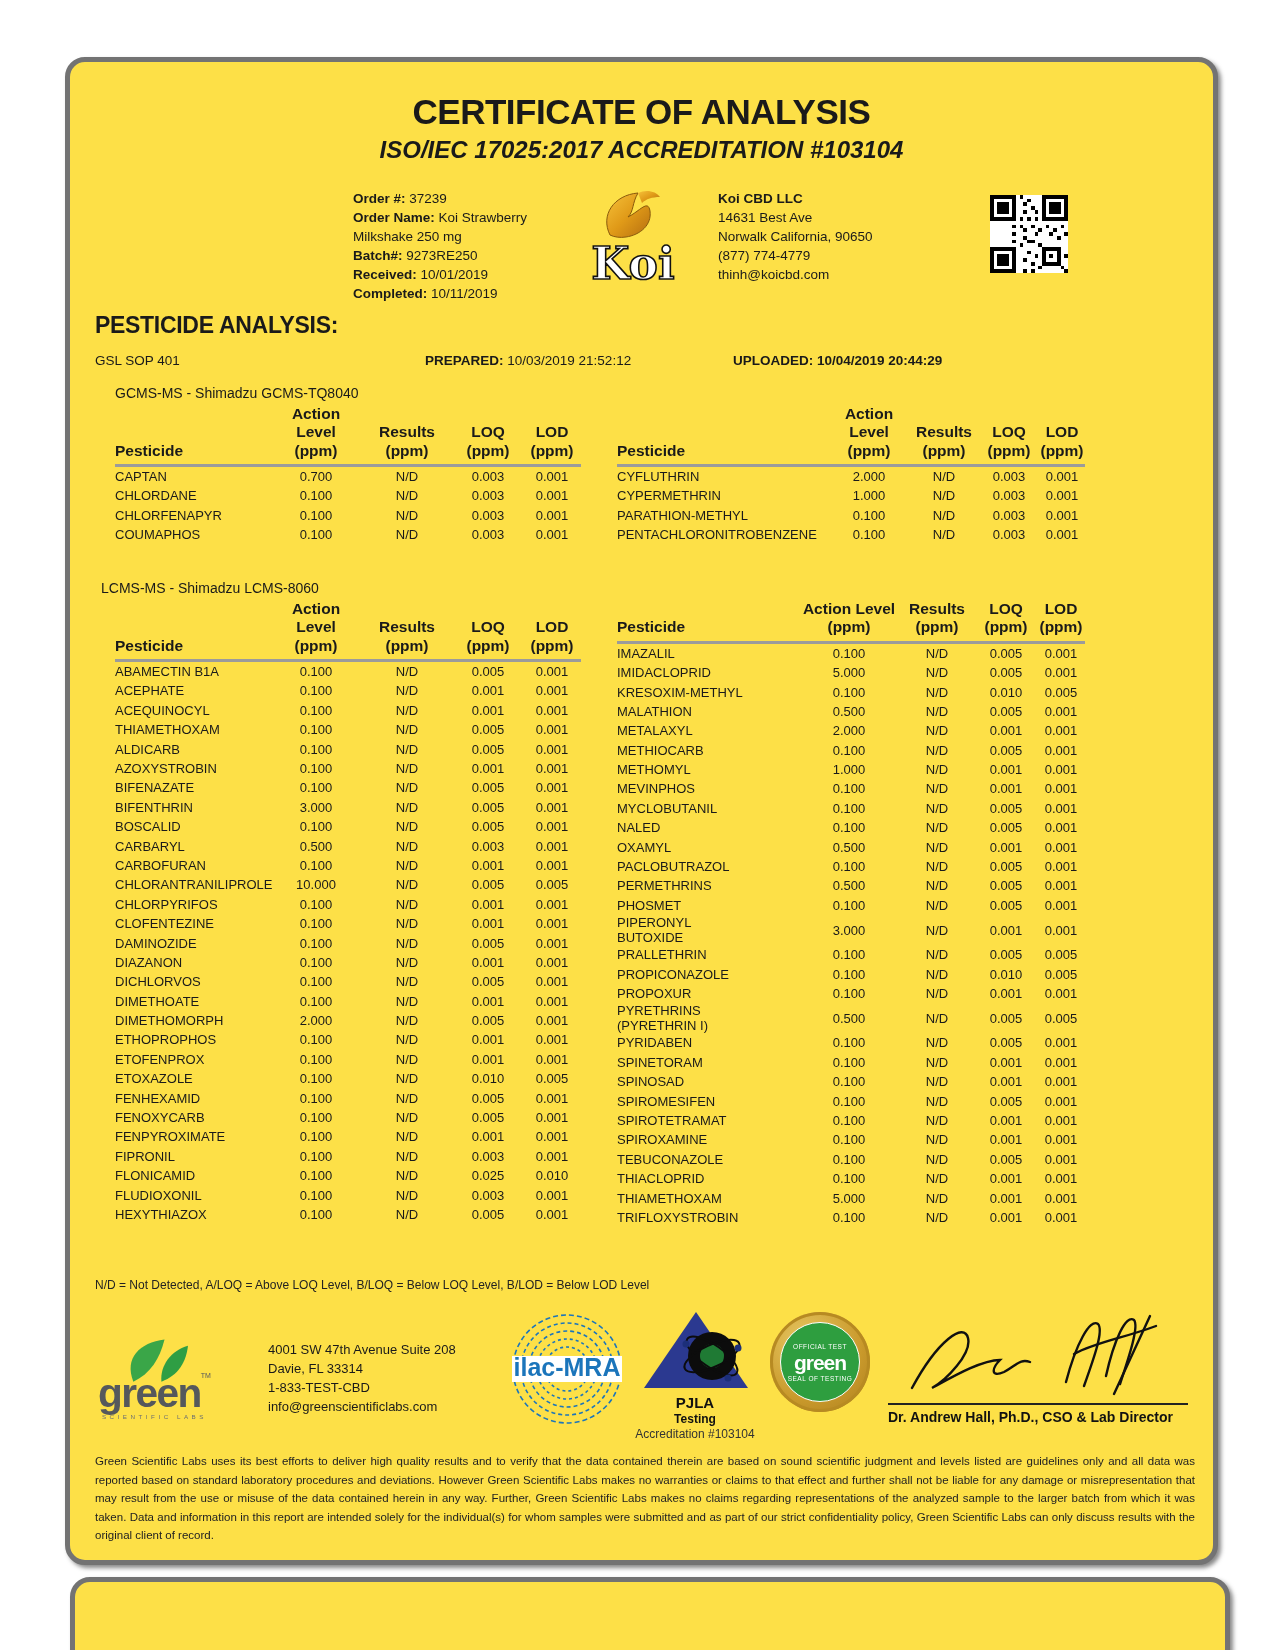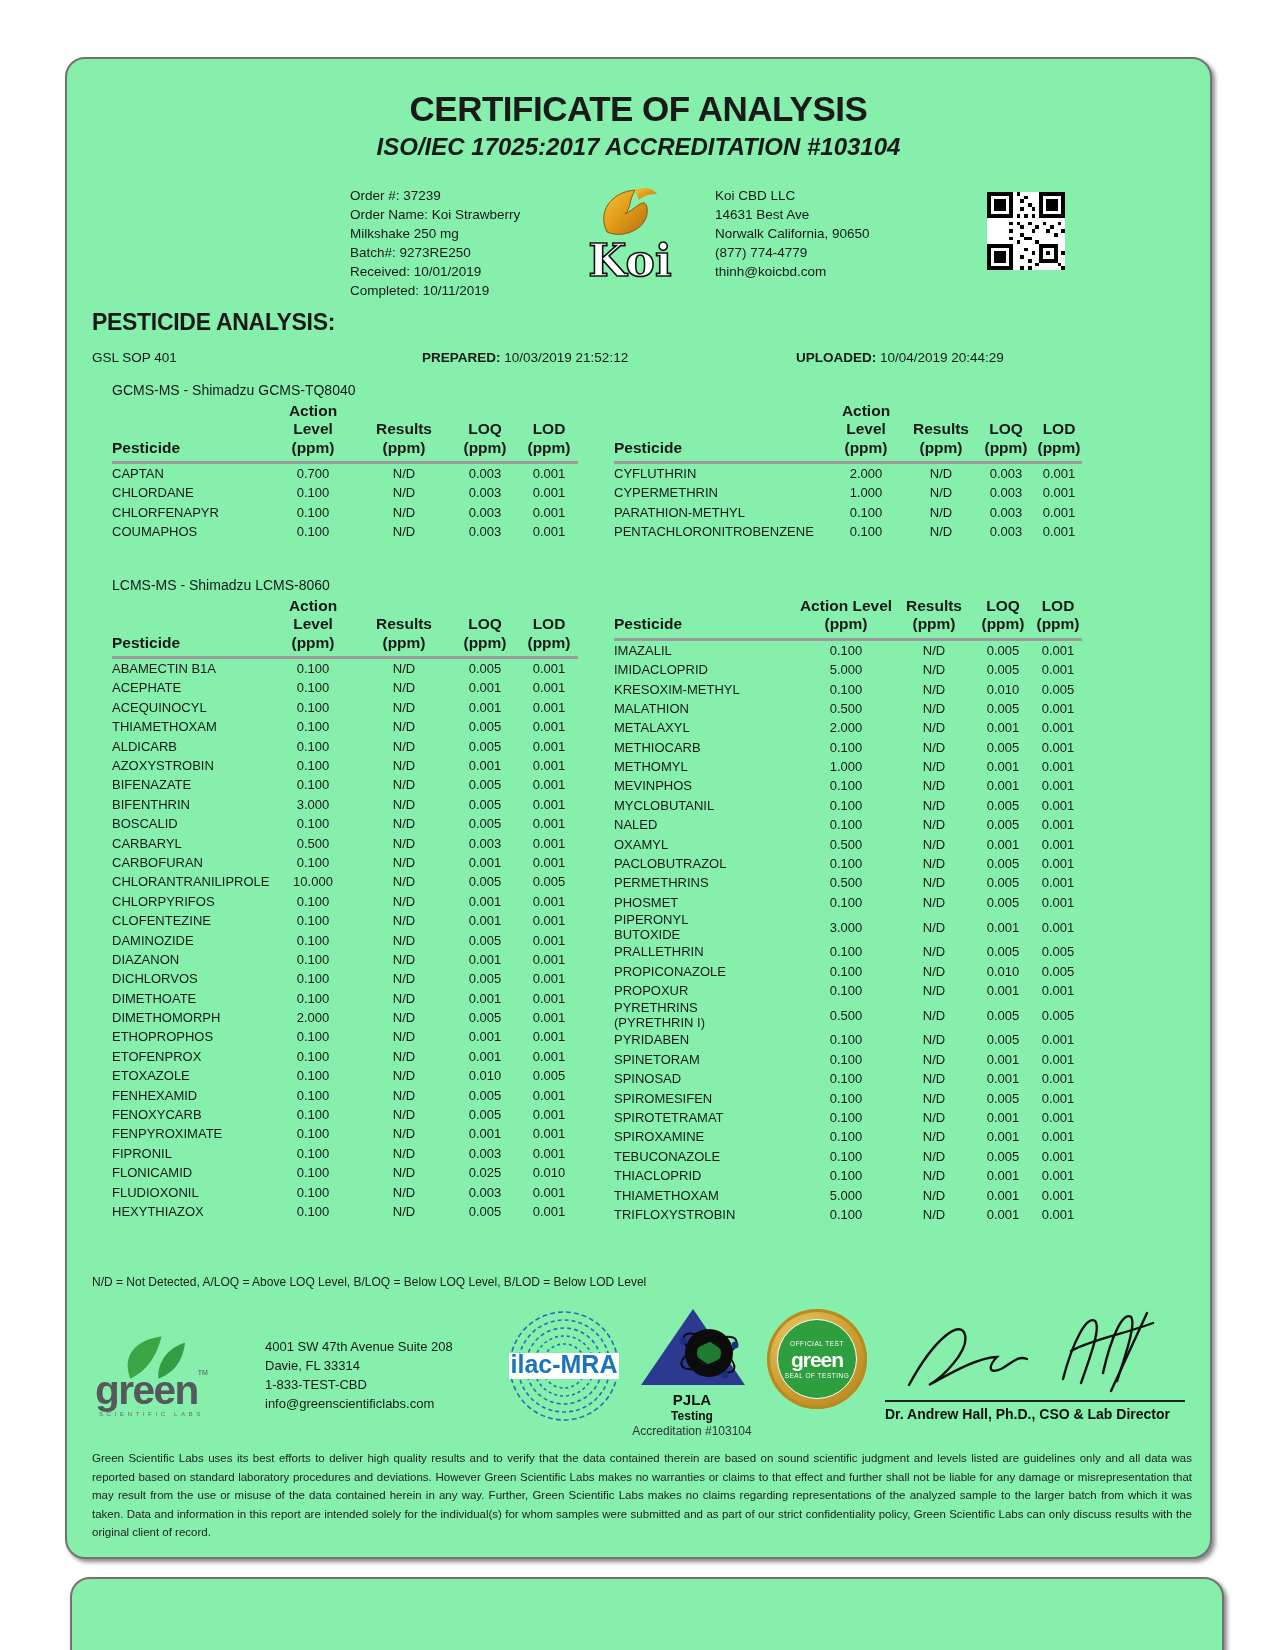--- a/index.html
+++ b/index.html
@@ -1,34 +1,34 @@
 <!DOCTYPE html>
 <html><head>
 <meta charset="utf-8">
 <style>
   html,body{margin:0;padding:0;background:#fff;}
   body{width:1275px;height:1650px;position:relative;overflow:hidden;
        font-family:"Liberation Sans",sans-serif;color:#1a1a1a;}
-  .card{position:absolute;background:#86efac;border:2px solid #737373;border-radius:20px;
+  .card{position:absolute;background:#fde047;border:5px solid #737373;border-radius:20px;
         box-shadow:3px 3px 4px rgba(40,40,40,.55);}
   #card-main{left:65px;top:57px;width:1143px;height:1498px;}
   #card-next{left:70px;top:1577px;width:1150px;height:120px;}
   .abs{position:absolute;}
   .doc-title{left:0;top:30px;width:100%;text-align:center;font-size:35px;font-weight:bold;letter-spacing:-.5px;}
   .doc-subtitle{left:0;top:74px;width:100%;text-align:center;font-size:24px;font-weight:bold;font-style:italic;}
 
   
   #header-band{left:0;top:125px;width:100%;height:130px;}
   .glogo{display:flex;flex-direction:column;align-items:center;line-height:1;}
   .glogo .leaves{margin-bottom:-14px;}
   .glogo .word{font-size:52px;font-weight:bold;color:#55585c;letter-spacing:-2px;}
   .glogo .tm{font-size:9px;color:#55585c;vertical-align:top;font-weight:normal;}
   .glogo .tagline{font-size:8px;letter-spacing:4.5px;color:#6b6e72;margin-top:2px;}
   .info-block{font-size:13.5px;line-height:19px;}
-  .info-block b{font-weight:normal;}
+  .info-block b{font-weight:bold;}
   .koi-logo{width:90px;text-align:center;}
   .qr{width:78px;height:78px;}
 
   .section-title{left:25px;top:250px;font-size:23px;font-weight:bold;letter-spacing:-.3px;}
   .meta{top:291px;font-size:13.5px;}
   .instrument-label{font-size:14px;}
 
   
   table.ptable{border-collapse:collapse;table-layout:fixed;width:466px;}
   table.ptable th{font-size:15.5px;font-weight:bold;text-align:center;vertical-align:bottom;
@@ -160,21 +160,21 @@
           <rect x="20" y="20" width="1" height="1"></rect>
           <rect x="19" y="19" width="1" height="1"></rect>
       </g>
     </svg>
   </div>
 
   <div class="abs section-title">PESTICIDE ANALYSIS:</div>
 
   <div class="abs meta" style="left:25px;">GSL SOP 401</div>
   <div class="abs meta" style="left:355px;"><b>PREPARED:</b> <span>10/03/2019 21:52:12</span></div>
-  <div class="abs meta" style="left:729px;"><b>UPLOADED:</b> <span>10/04/2019 20:44:29</span></div>
+  <div class="abs meta" style="left:663px;font-weight:bold;"><b>UPLOADED:</b> <span>10/04/2019 20:44:29</span></div>
 
   <div class="abs instrument-label" style="left:45px;top:323px;">GCMS-MS - Shimadzu GCMS-TQ8040</div>
 
   <table class="ptable abs" style="left:45px;top:343px;">
     <colgroup>
         <col style="width:156px">
         <col style="width:90px">
         <col style="width:92px">
         <col style="width:70px">
         <col style="width:58px">
@@ -286,21 +286,21 @@
         <tr>
           <td class="pest">PENTACHLORONITROBENZENE</td>
           <td>0.100</td>
           <td>N/D</td>
           <td>0.003</td>
           <td>0.001</td>
         </tr>
       </tbody>
   </table>
 
-  <div class="abs instrument-label" style="left:45px;top:518px;">LCMS-MS - Shimadzu LCMS-8060</div>
+  <div class="abs instrument-label" style="left:31px;top:518px;">LCMS-MS - Shimadzu LCMS-8060</div>
 
   <table class="ptable abs" style="left:45px;top:538px;">
     <colgroup>
         <col style="width:156px">
         <col style="width:90px">
         <col style="width:92px">
         <col style="width:70px">
         <col style="width:58px">
       </colgroup>
     <thead>

